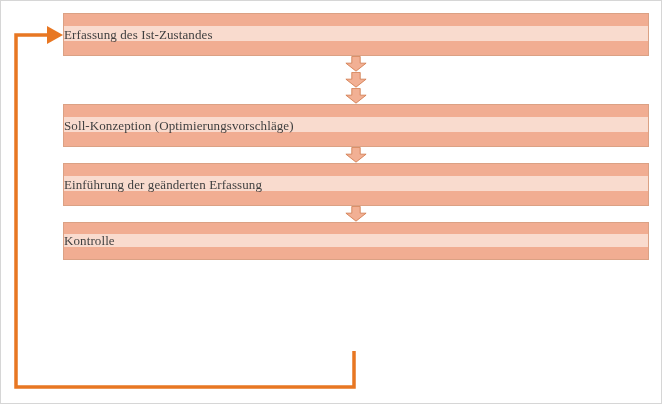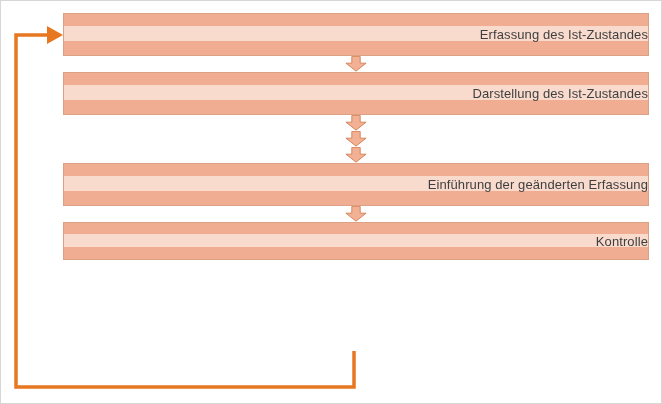--- a/index.html
+++ b/index.html
@@ -24,23 +24,24 @@
     height: 43px;
     border: 1px solid #dba184;
     background: linear-gradient(
       to bottom,
       #f1ad92 0%, #f1ad92 30%,
       #f9dbce 30%, #f9dbce 67%,
       #f1ad92 67%, #f1ad92 100%
     );
     display: flex;
     align-items: center;
-    justify-content: flex-end;
+    justify-content: flex-start;
+    font-family: Liberation Serif, serif;
   }
-  .bar:last-child { height: 38px; padding-left: 32px; }
+  .bar:last-child { height: 38px; }
   .bar-label {
     font-size: 13px;
     color: #3f3f3f;
     letter-spacing: 0.1px;
     white-space: nowrap;
   }
   .down-arrow {
     display: block;
     margin: 0 auto;
     height: 16px;
@@ -67,33 +68,33 @@
   <div class="steps">
 
     <div class="bar">
       <span class="bar-label">Erfassung des Ist-Zustandes</span>
     </div>
 
     <svg class="down-arrow" viewBox="0 0 26 19">
       <path d="M8 0.5 L18 0.5 L18 8.5 L25 8.5 L13 18 L1 8.5 L8 8.5 Z" fill="#f2b094" stroke="#d07b4e" stroke-width="1"></path>
     </svg>
 
-    <div class="bar">
-      <span class="bar-label">Darstellung des Ist-Zustandes</span>
-    </div>
 
     <svg class="down-arrow" viewBox="0 0 26 19">
       <path d="M8 0.5 L18 0.5 L18 8.5 L25 8.5 L13 18 L1 8.5 L8 8.5 Z" fill="#f2b094" stroke="#d07b4e" stroke-width="1"></path>
     </svg>
 
 
     <svg class="down-arrow" viewBox="0 0 26 19">
       <path d="M8 0.5 L18 0.5 L18 8.5 L25 8.5 L13 18 L1 8.5 L8 8.5 Z" fill="#f2b094" stroke="#d07b4e" stroke-width="1"></path>
     </svg>
 
+    <div class="bar">
+      <span class="bar-label">Soll-Konzeption (Optimierungsvorschläge)</span>
+    </div>
 
     <svg class="down-arrow" viewBox="0 0 26 19">
       <path d="M8 0.5 L18 0.5 L18 8.5 L25 8.5 L13 18 L1 8.5 L8 8.5 Z" fill="#f2b094" stroke="#d07b4e" stroke-width="1"></path>
     </svg>
 
     <div class="bar">
       <span class="bar-label">Einführung der geänderten Erfassung</span>
     </div>
 
     <svg class="down-arrow" viewBox="0 0 26 19">

